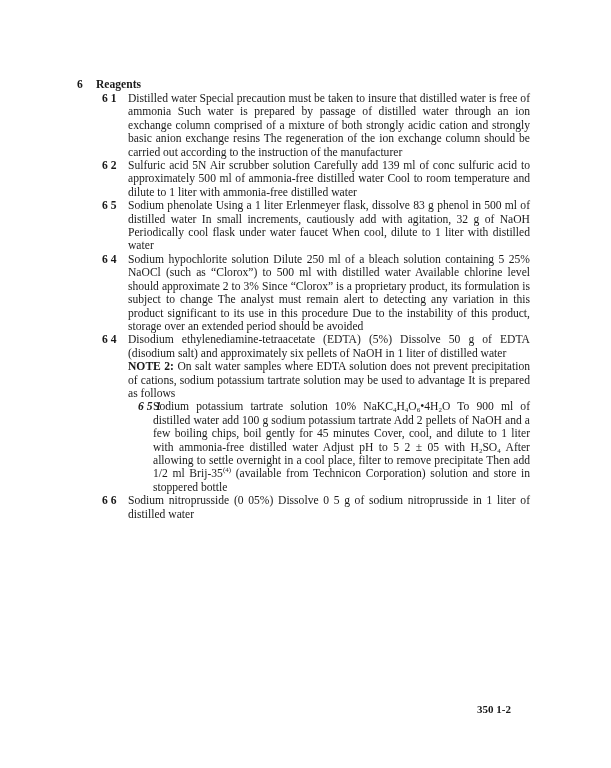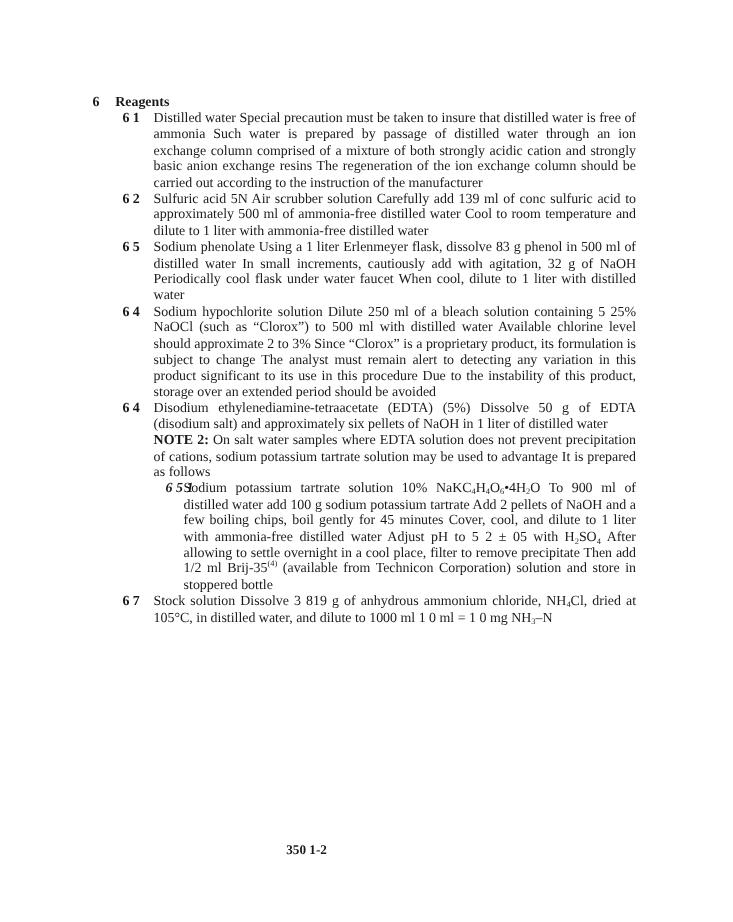--- a/index.html
+++ b/index.html
@@ -13,21 +13,21 @@
   .item { position: relative; padding-left: 26px; margin: 0; }
   .item-num { position: absolute; left: 0; top: 0; font-weight: bold; }
   .item-text { text-align: justify; display: block; }
   .note { padding-left: 26px; text-align: justify; }
   .note b { font-weight: bold; }
   .sub { position: relative; padding-left: 51px; }
   .sub-num { position: absolute; left: 36px; top: 0; font-weight: bold; font-style: italic; }
   .sub-text { text-align: justify; display: block; }
   sub { font-size: 7px; line-height: 0; vertical-align: -2px; }
   sup { font-size: 7px; line-height: 0; vertical-align: 5px; }
-  .footer { position: absolute; left: 0; width: 511px; top: 703px; text-align: center; font-weight: bold; font-size: 11px; }
+  .footer { position: absolute; left: 0; width: 511px; top: 703px; text-align: right; font-weight: bold; font-size: 11px; }
 </style>
 </head>
 <body>
 
 <div class="page">
   <div class="sec">
     <span class="sec-num">6</span>
     <span class="sec-title">Reagents</span>
 
     <div class="items">
@@ -56,25 +56,25 @@
         <span class="item-num">6 4</span>
         <span class="item-text">Disodium ethylenediamine-tetraacetate (EDTA) (5%)  Dissolve 50 g of EDTA (disodium salt) and approximately six pellets of NaOH in 1 liter of distilled water</span>
       </div>
       <div class="note"><b>NOTE 2:</b><span> On salt water samples where EDTA solution does not prevent precipitation of cations, sodium potassium tartrate solution may be used to advantage  It is prepared as follows</span></div>
 
       <div class="sub">
         <span class="sub-num">6 5 1</span>
         <span class="sub-text"><span>Sodium potassium tartrate solution  10% NaKC</span><sub>4</sub><span>H</span><sub>4</sub><span>O</span><sub>6</sub><span>•4H</span><sub>2</sub><span>O  To 900 ml of distilled water add 100 g sodium potassium tartrate  Add 2 pellets of NaOH and a few boiling chips, boil gently for 45 minutes  Cover, cool, and dilute to 1 liter with ammonia-free distilled water  Adjust pH to 5 2  ± 05 with H</span><sub>2</sub><span>SO</span><sub>4</sub><span>  After allowing to settle overnight in a cool place, filter to remove precipitate  Then add 1/2 ml Brij-35</span><sup>(4)</sup><span> (available from Technicon Corporation) solution and store in stoppered bottle</span></span>
       </div>
 
+      <div class="item">
+        <span class="item-num">6 6</span>
+        <span class="item-text">Sodium nitroprusside (0 05%)  Dissolve 0 5 g of sodium nitroprusside in 1 liter of distilled water</span>
+      </div>
 
-      <div class="item">
-        <span class="item-num">6 7</span>
-        <span class="item-text"><span>Stock solution  Dissolve 3 819 g of anhydrous ammonium chloride, NH</span><sub>4</sub><span>Cl, dried at 105°C, in distilled water, and dilute to 1000 ml  1 0 ml = 1 0 mg NH</span><sub>3</sub><span>–N</span></span>
-      </div>
 
 
 
     </div>
   </div>
 
   <div class="footer">350 1-2</div>
 </div>
 
 </body></html>

